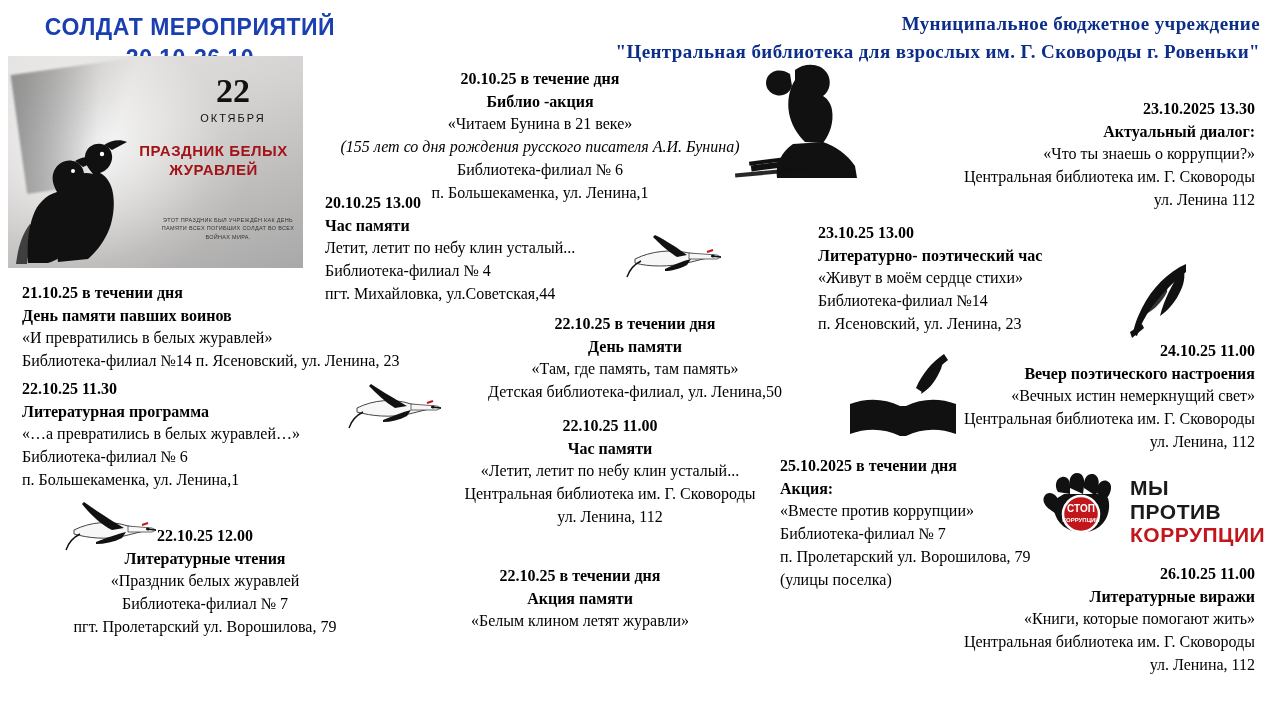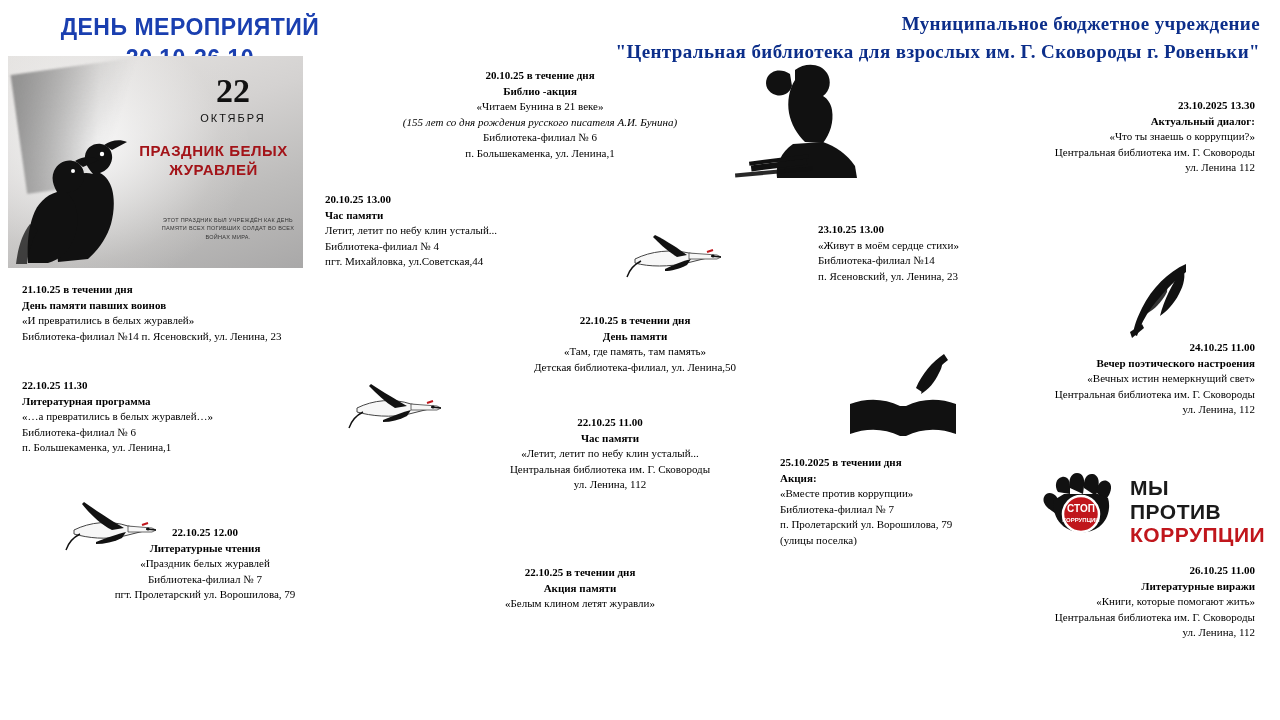--- a/index.html
+++ b/index.html
@@ -132,21 +132,21 @@
   .poster svg.cranes {
     position: absolute;
     left: 8px;
     top: 58px;
   }
 
   
   .block {
     position: absolute;
     font-family: "Liberation Serif", serif;
-    font-size: 11px;
+    font-size: 16px;
     line-height: 1.42;
     color: #000;
   }
   .block .ttl {
     font-weight: bold;
     white-space: pre-line;
   }
   .block .line {
     white-space: pre-line;
   }
@@ -183,21 +183,21 @@
   }
   .sc-text .l1 { font-size: 21px; color: #1a1a1a; letter-spacing: 0.5px; }
   .sc-text .l2 { font-size: 21px; color: #c0161c; letter-spacing: 0.5px; }
 </style>
 </head>
 <body>
 
 <div class="page">
 
   <div class="poster-title">
-    <div>ДЕНЬ МЕРОПРИЯТИЙ</div>
+    <div>СОЛДАТ МЕРОПРИЯТИЙ</div>
     <div>20.10-26.10</div>
   </div>
 
   <div class="org-title">
     <div>Муниципальное  бюджетное  учреждение</div>
     <div>"Центральная библиотека для взрослых им. Г. Сковороды г. Ровеньки"</div>
   </div>
 
   <div class="poster">
     <div class="wash"></div>
@@ -334,20 +334,21 @@
   <div class="block t-left" style="left:325px; top:192px; width:330px;font-family:Liberation Serif, serif;">
     <div class="ttl">20.10.25  13.00</div>
     <div class="ttl">Час памяти</div>
     <div class="line">Летит, летит по небу клин усталый...</div>
     <div class="line">Библиотека-филиал № 4</div>
     <div class="line">пгт. Михайловка, ул.Советская,44</div>
   </div>
 
   <div class="block t-left" style="left:818px; top:222px; width:330px;">
     <div class="ttl">23.10.25  13.00</div>
+    <div class="ttl">Литературно- поэтический час</div>
     <div class="line">«Живут в моём сердце стихи»</div>
     <div class="line">Библиотека-филиал №14</div>
     <div class="line">п. Ясеновский, ул. Ленина, 23</div>
   </div>
 
   <div class="block t-left" style="left:22px; top:282px; width:420px;">
     <div class="ttl">21.10.25  в течении дня</div>
     <div class="ttl">День памяти павших воинов</div>
     <div class="line">«И превратились в белых журавлей»</div>
     <div class="line">Библиотека-филиал №14 п. Ясеновский, ул. Ленина, 23</div>

